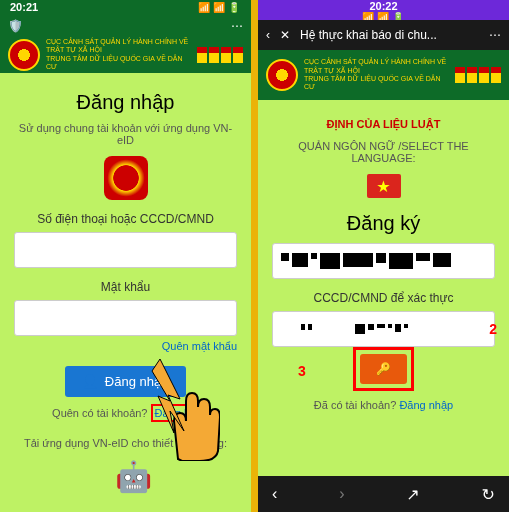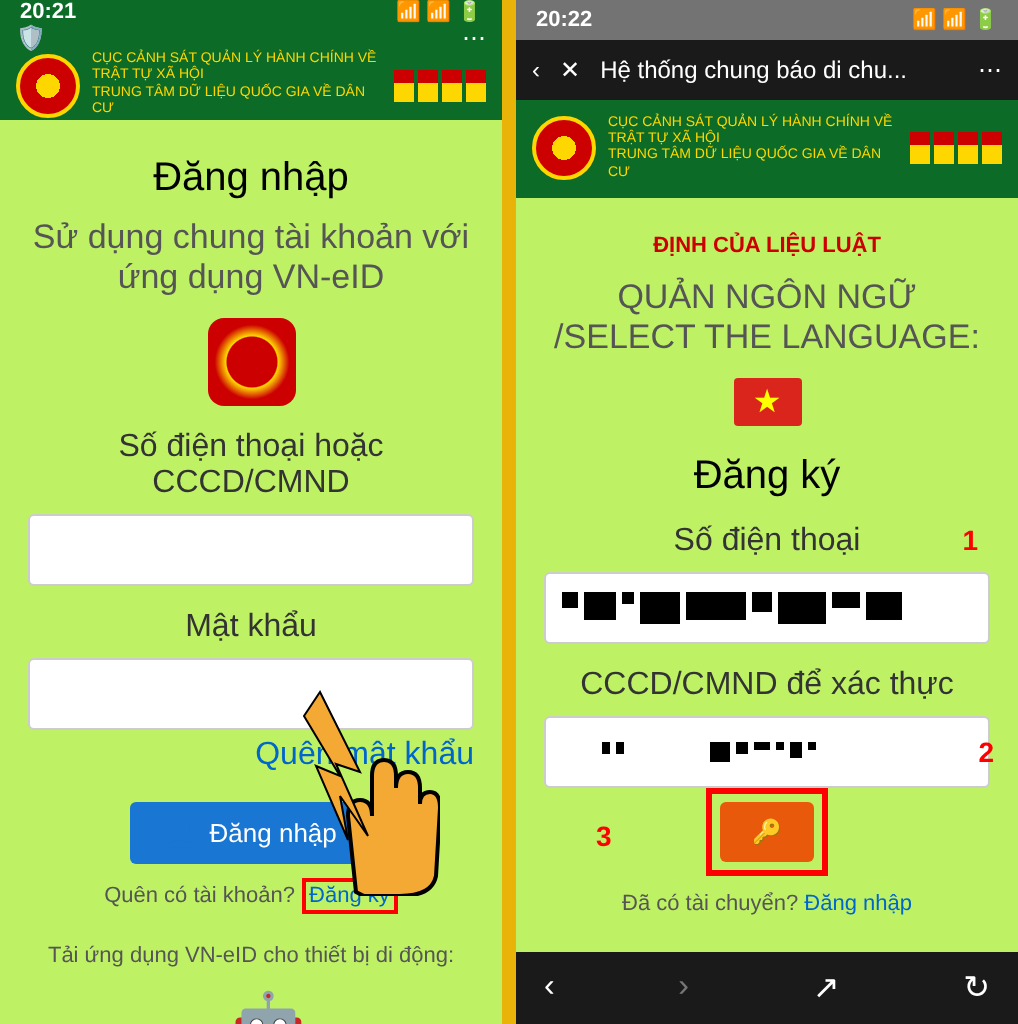--- a/index.html
+++ b/index.html
@@ -1,36 +1,36 @@
 <!DOCTYPE html>
 <html><head>
 <meta charset="utf-8">
 <style>
 * { margin: 0; padding: 0; box-sizing: border-box; font-family: Arial, sans-serif; }
 body { display: flex; width: 509px; height: 512px; background: #fff; }
 .phone { flex: 1; display: flex; flex-direction: column; position: relative; overflow: hidden; }
 .phone.left { border-right: 7px solid #eab308; }
 .status-bar { height: 20px; background: #0d6b28; color: #fff; display: flex; align-items: center; justify-content: space-between; padding: 0 10px; font-size: 11px; font-weight: bold; }
-.status-bar.dark { background: #737373; }
+.status-bar.dark { background: #6d28d9; flex-direction: column; }
 .status-icons { display: flex; gap: 4px; font-size: 10px; }
 .app-header { height: 30px; background: #0d6b28; color: #fff; display: flex; align-items: center; padding: 0 8px; font-size: 12px; gap: 10px; }
 .app-header.dark { background: #1a1a1a; }
 .app-header .dots { margin-left: auto; }
 .banner { height: 50px; background: #0d6b28; display: flex; align-items: center; padding: 0 8px; gap: 6px; }
 .badge-emblem { width: 32px; height: 32px; background: radial-gradient(circle, #ffd700 30%, #c00 30%); border-radius: 50%; border: 2px solid #ffd700; }
 .banner-text { color: #ffd700; font-size: 7px; line-height: 1.2; flex: 1; }
 .medals { display: flex; gap: 2px; }
 .medal { width: 10px; height: 16px; background: linear-gradient(#c00 40%, #ffd700 40%); }
 .content { flex: 1; background: #bef264; padding: 18px 14px; position: relative; overflow: visible; }
 .title { font-size: 20px; text-align: center; margin-bottom: 8px; font-weight: normal; }
-.subtitle { font-size: 17px; text-align: center; color: #555; margin-bottom: 10px; }
+.subtitle { font-size: 11px; text-align: center; color: #555; margin-bottom: 10px; }
 .emblem-center { width: 44px; height: 44px; margin: 8px auto; background: radial-gradient(circle at center, #c00 40%, #ffd700 42%, #c00 60%); border-radius: 8px; }
-.label { font-size: 16px; text-align: center; margin: 12px 0 6px; color: #333; }
+.label { font-size: 12px; text-align: center; margin: 12px 0 6px; color: #333; }
 .input { width: 100%; height: 36px; border: 1px solid #ccc; border-radius: 3px; background: #fff; display: flex; align-items: center; padding: 4px; }
-.forgot { font-size: 16px; color: #0066cc; text-align: right; margin-top: 4px; }
+.forgot { font-size: 11px; color: #0066cc; text-align: right; margin-top: 4px; }
 .btn-primary { background: #1976d2; color: #fff; padding: 8px 18px; border: none; border-radius: 3px; font-size: 13px; display: flex; align-items: center; gap: 6px; margin: 14px auto 10px; }
 .btn-orange { background: #e8590c; color: #fff; padding: 8px 16px; border: none; border-radius: 3px; font-size: 12px; display: flex; align-items: center; gap: 6px; margin: 10px auto; }
 .signup-text { font-size: 11px; text-align: center; color: #555; }
 .signup-text a { color: #0066cc; }
 .red-box { border: 2px solid red; padding: 1px 2px; }
 .app-download { font-size: 11px; text-align: center; color: #555; margin-top: 18px; }
 .os-icons { display: flex; justify-content: center; gap: 18px; margin-top: 10px; }
 .os-icon { font-size: 30px; }
 .hand { position: absolute; top: 278px; left: 140px; width: 80px; height: 110px; z-index: 5; pointer-events: none; }
 .red-text { color: #c00; font-size: 11px; text-align: center; font-weight: bold; margin-bottom: 10px; }
@@ -100,45 +100,41 @@
 </div>
 
 <div class="phone">
   <div class="status-bar dark">
     <span>20:22</span>
     <span class="status-icons">📶 📶 🔋</span>
   </div>
   <div class="app-header dark">
     <span>‹</span>
     <span>✕</span>
-    <span>Hệ thống chung báo di chu...</span>
+    <span>Hệ thực khai báo di chu...</span>
     <span class="dots">⋯</span>
   </div>
   <div class="banner">
     <div class="badge-emblem"></div>
     <div class="banner-text">
       <div>CỤC CẢNH SÁT QUẢN LÝ HÀNH CHÍNH VỀ TRẬT TỰ XÃ HỘI</div>
       <div>TRUNG TÂM DỮ LIỆU QUỐC GIA VỀ DÂN CƯ</div>
     </div>
     <div class="medals">
       <div class="medal"></div>
         <div class="medal"></div>
         <div class="medal"></div>
         <div class="medal"></div>
     </div>
   </div>
   <div class="content" style="position:relative">
     <p class="red-text">ĐỊNH CỦA LIỆU LUẬT</p>
     <p class="subtitle">QUẢN NGÔN NGỮ /SELECT THE LANGUAGE:</p>
     <div class="flag">★</div>
     <h2 class="title">Đăng ký</h2>
-    <div style="position:relative">
-      <p class="label">Số điện thoại</p>
-      <span class="num-label" style="top:0;right:6px">1</span>
-    </div>
     <div class="input">
       <div class="censored">
         <span style="width:8px;height:8px"></span>
           <span style="width:16px;height:14px"></span>
           <span style="width:6px;height:6px"></span>
           <span style="width:20px;height:16px"></span>
           <span style="width:30px;height:14px"></span>
           <span style="width:10px;height:10px"></span>
           <span style="width:24px;height:16px"></span>
           <span style="width:14px;height:8px"></span>
@@ -165,21 +161,21 @@
     </div>
     <div class="btn-wrap">
       <span class="num-label" style="top:16px;left:26px">3</span>
       <span class="red-box-big">
         <button class="btn-orange" style="margin:0">
           <span>🔑</span>
         </button>
       </span>
     </div>
     <p class="signup-text" style="margin-top:8px">
-      <span>Đã có tài chuyển?</span>
+      <span>Đã có tài khoản?</span>
       <a>Đăng nhập</a>
     </p>
   </div>
   <div class="bottom-nav">
     <span>‹</span>
     <span style="opacity:.4">›</span>
     <span>↗</span>
     <span>↻</span>
   </div>
 </div>

